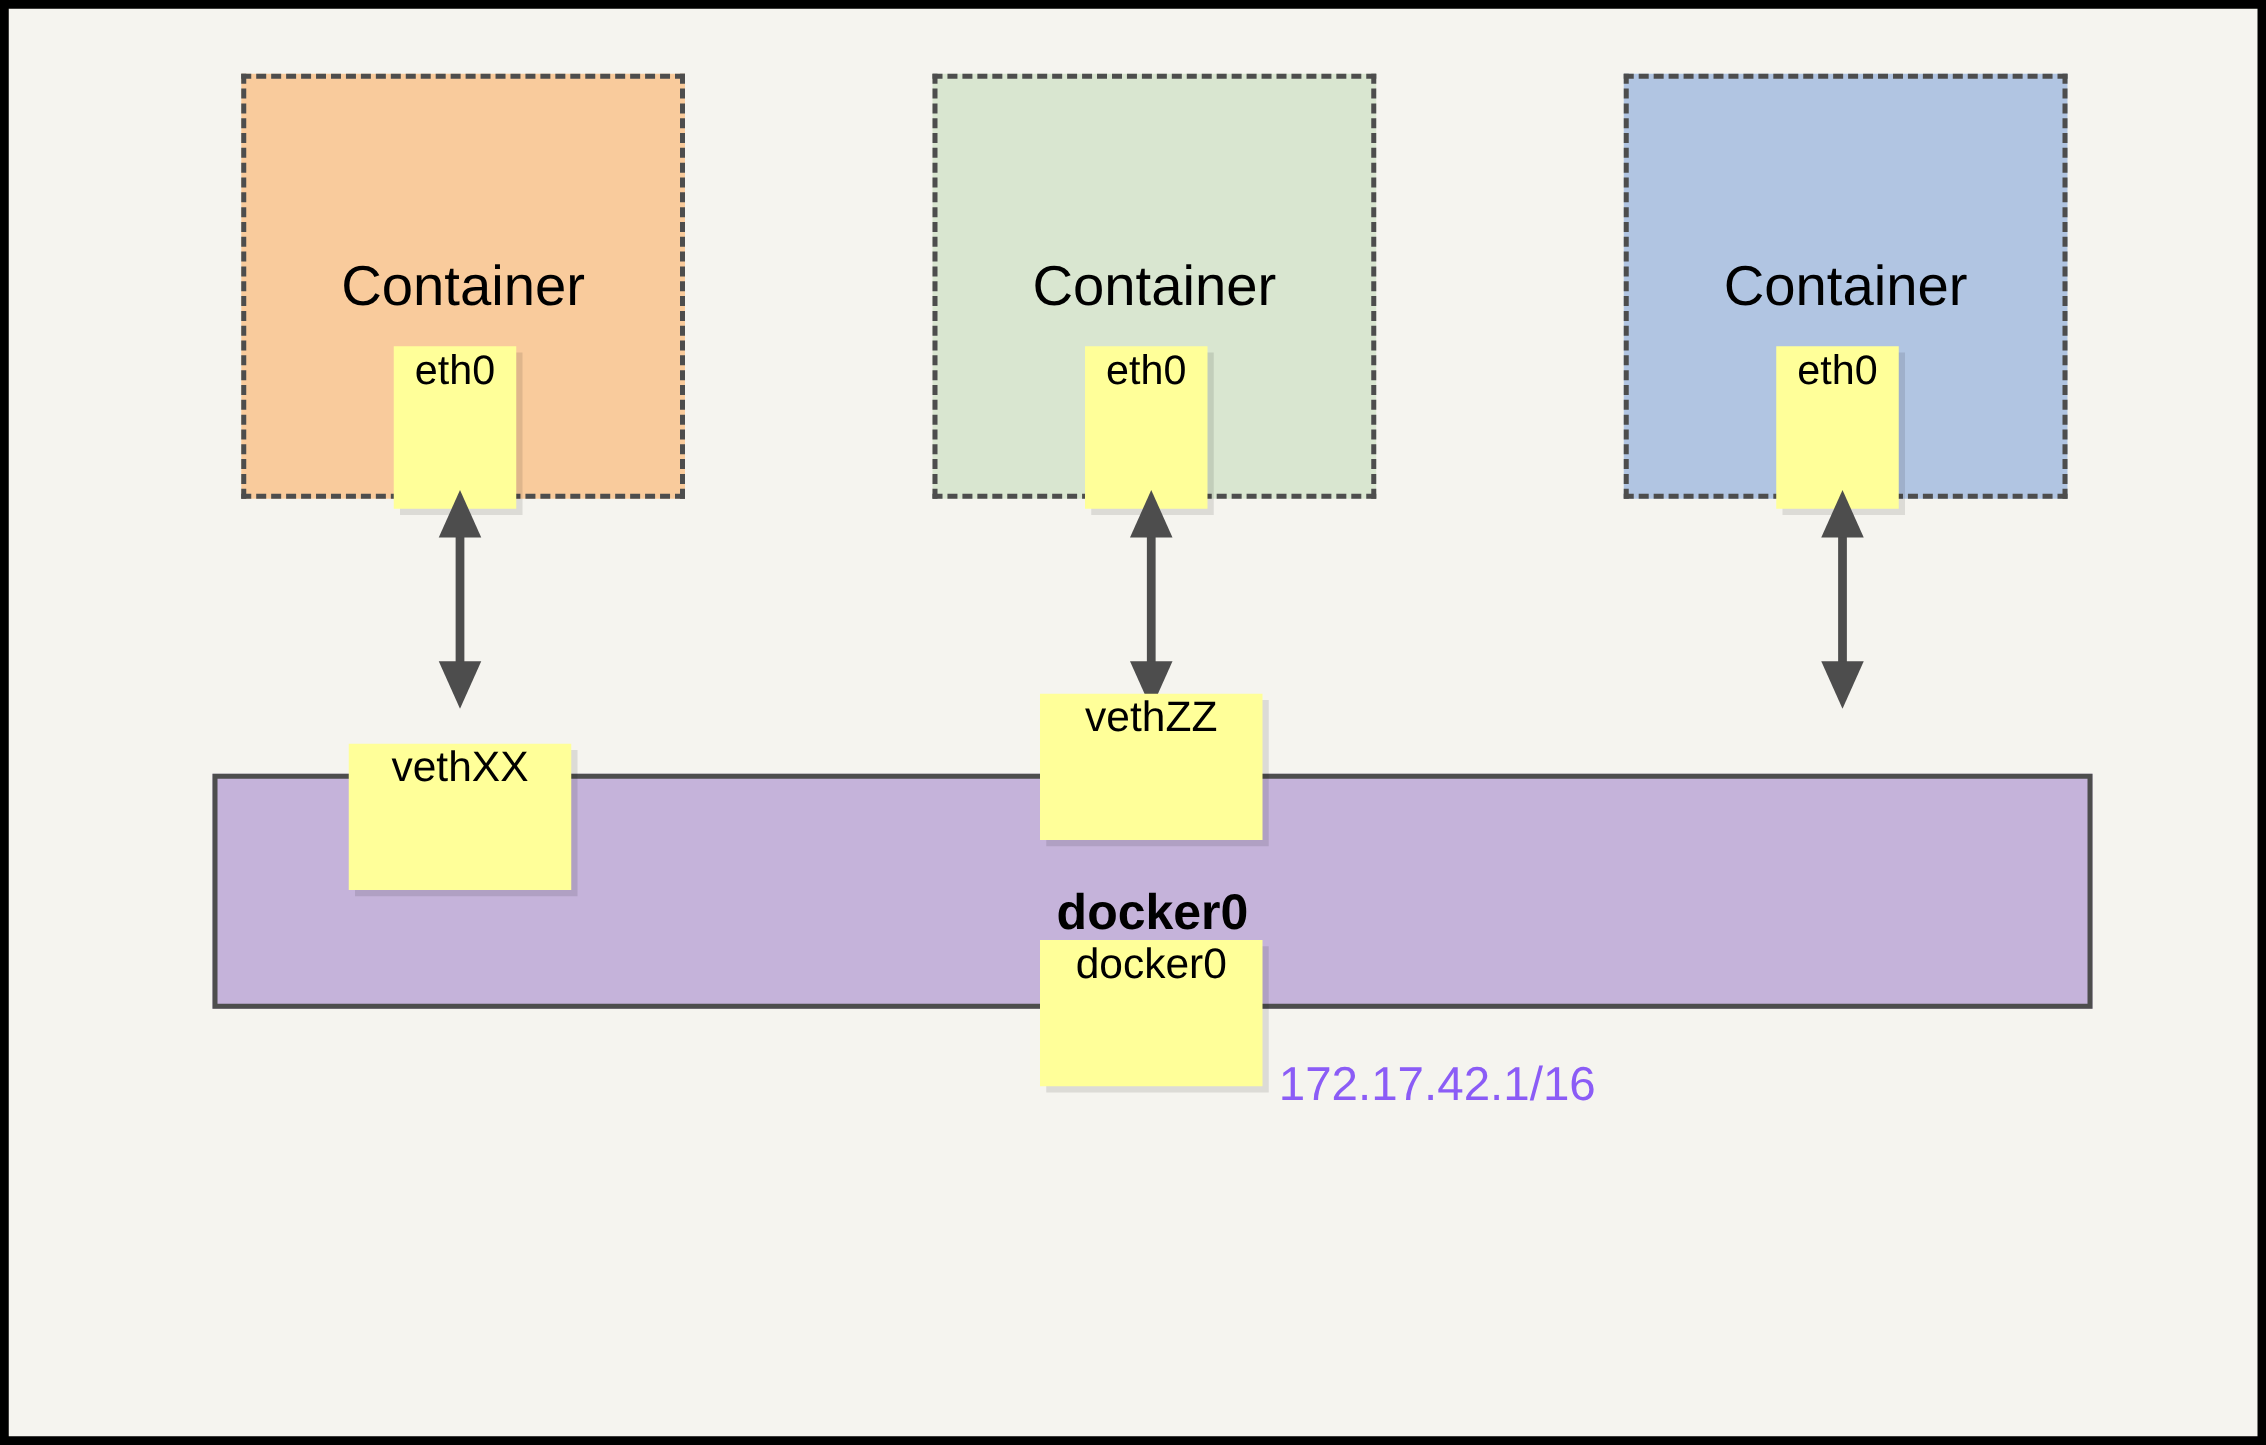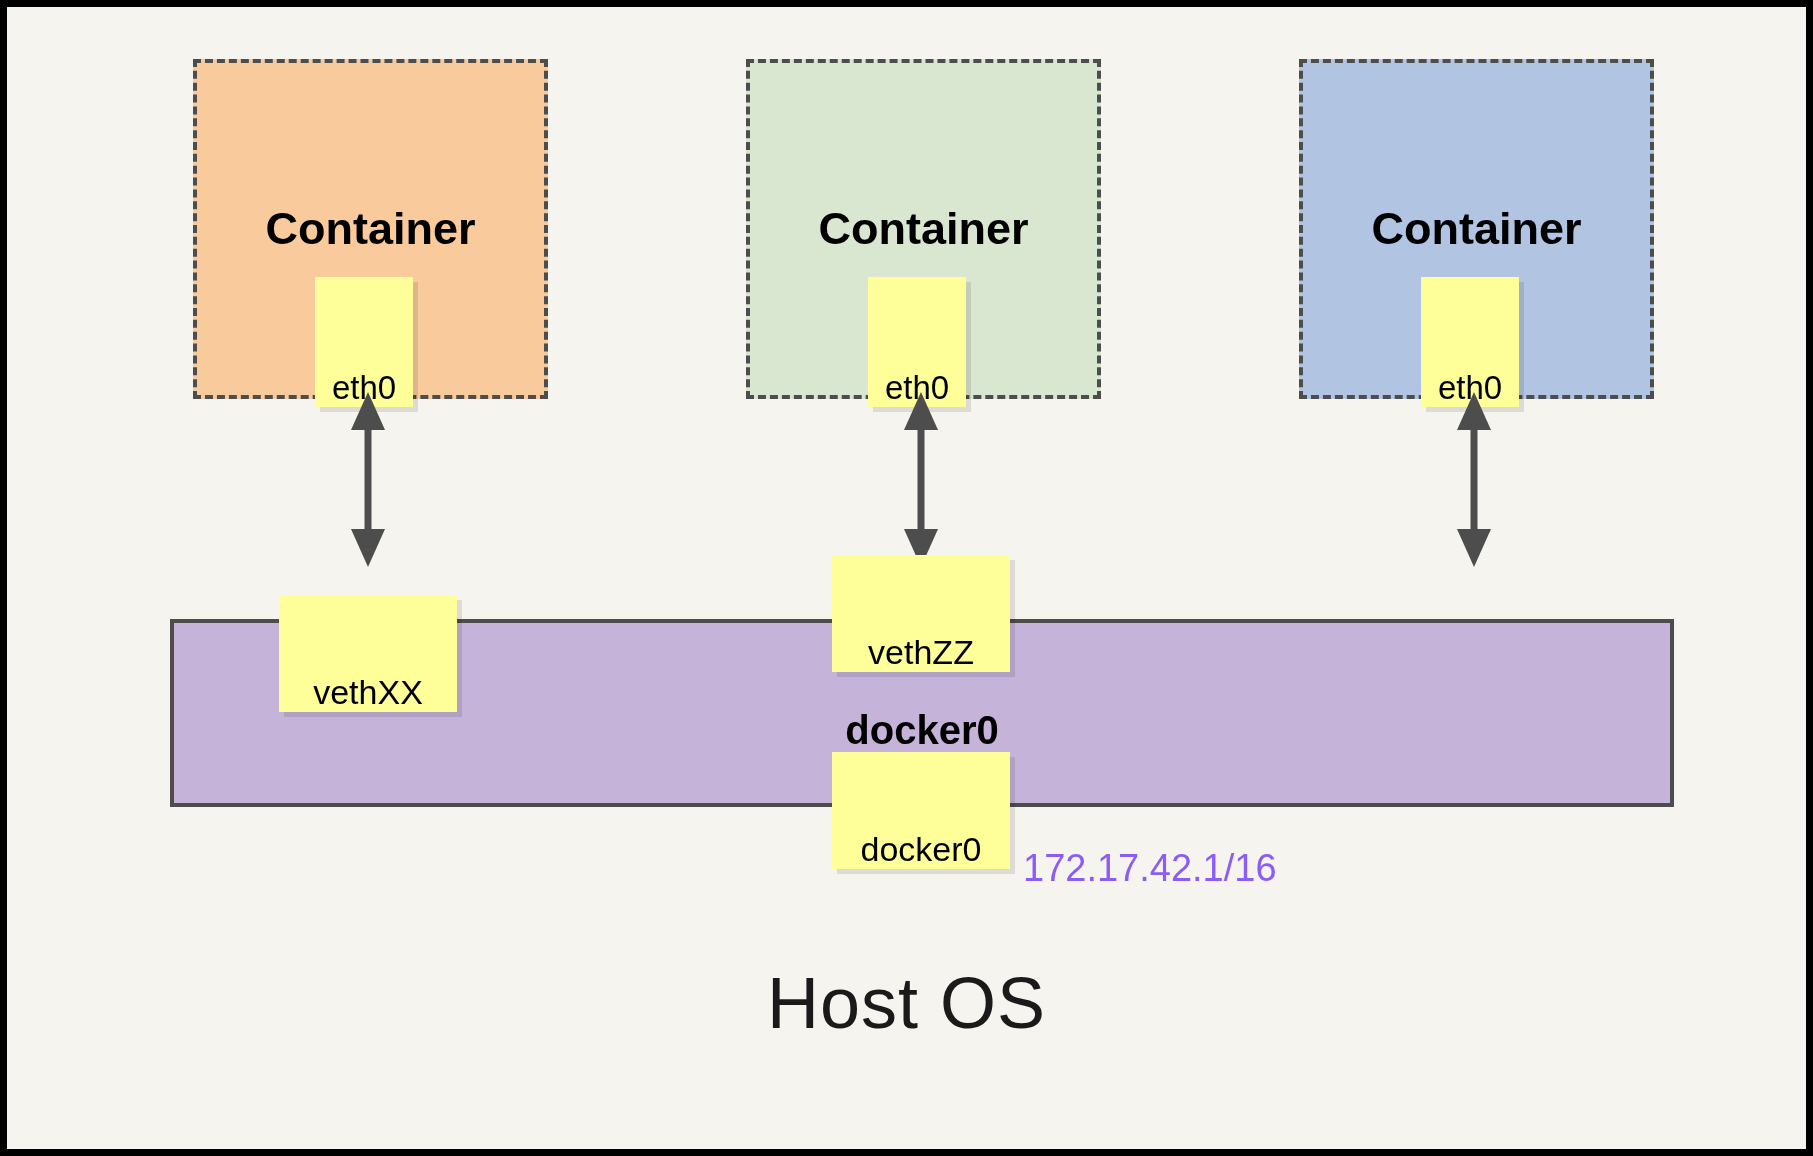--- a/index.html
+++ b/index.html
@@ -32,32 +32,32 @@
   .container-box.c2 { left: 739px; width: 355px; background: #d9e6d0; }
   .container-box.c3 { left: 1292px; width: 355px; background: #b1c5e2; }
 
   .container-title {
     position: absolute;
     top: 140px;
     left: 0;
     width: 100%;
     text-align: center;
     font-size: 45px;
-    font-weight: bold;
+    font-weight: normal;
     color: #000000;
     letter-spacing: 0px;
   }
 
   
   .note {
     position: absolute;
     background: #ffff99;
     box-shadow: 5px 5px 0 rgba(0,0,0,0.10);
     display: flex;
-    align-items: flex-end;
+    align-items: flex-start;
     justify-content: center;
     color: #000000;
     font-size: 34px;
     box-sizing: border-box;
   }
   .note-eth {
     width: 98px;
     height: 130px;
     font-size: 33px;
   }
@@ -188,15 +188,14 @@
   <div class="note note-veth v2">
     <span>vethZZ</span>
   </div>
 
   <div class="note note-docker0">
     <span>docker0</span>
   </div>
 
   <div id="ip-label">172.17.42.1/16</div>
 
-  <div id="host-os-label">Host OS</div>
 
 </div>
 
 </body></html>

